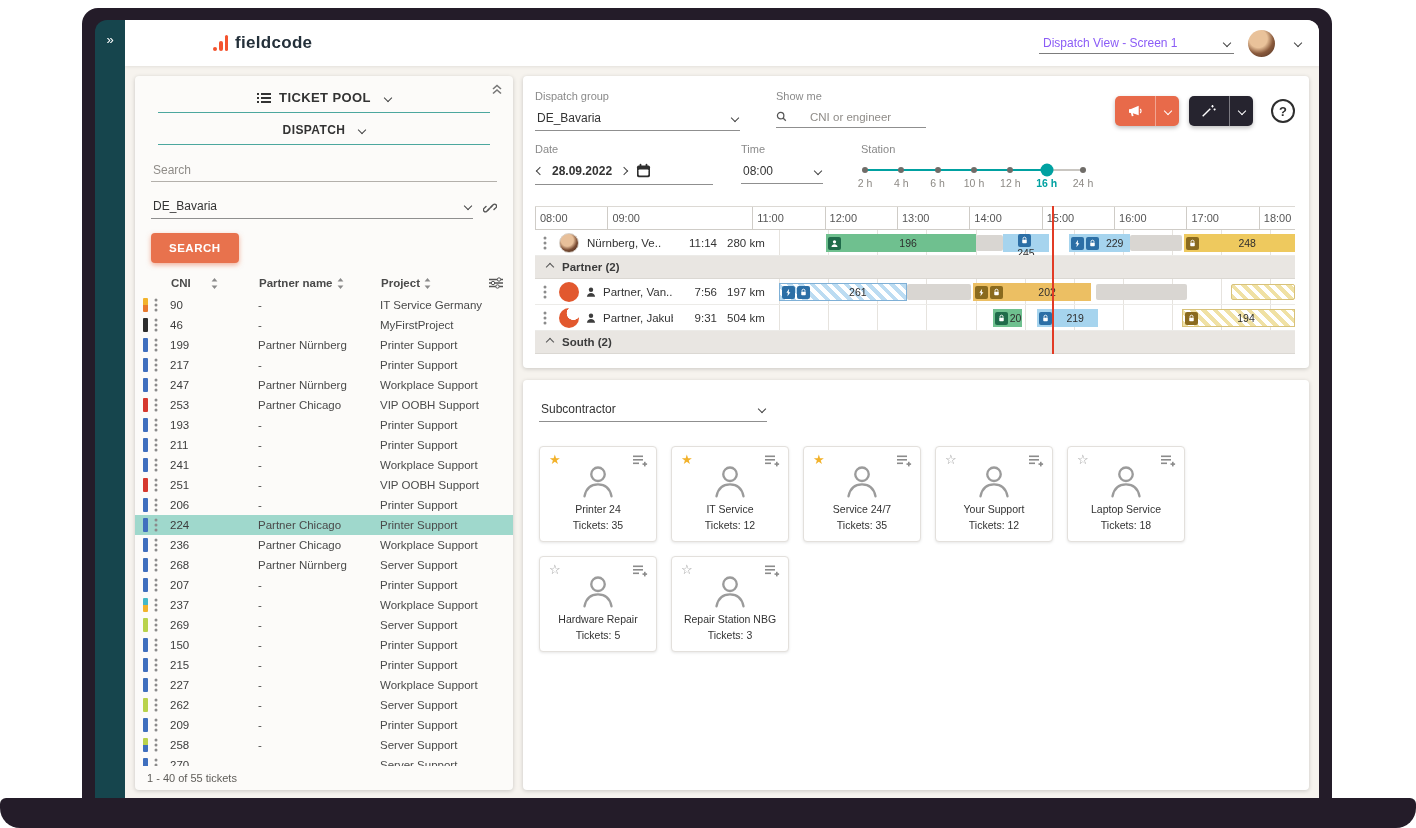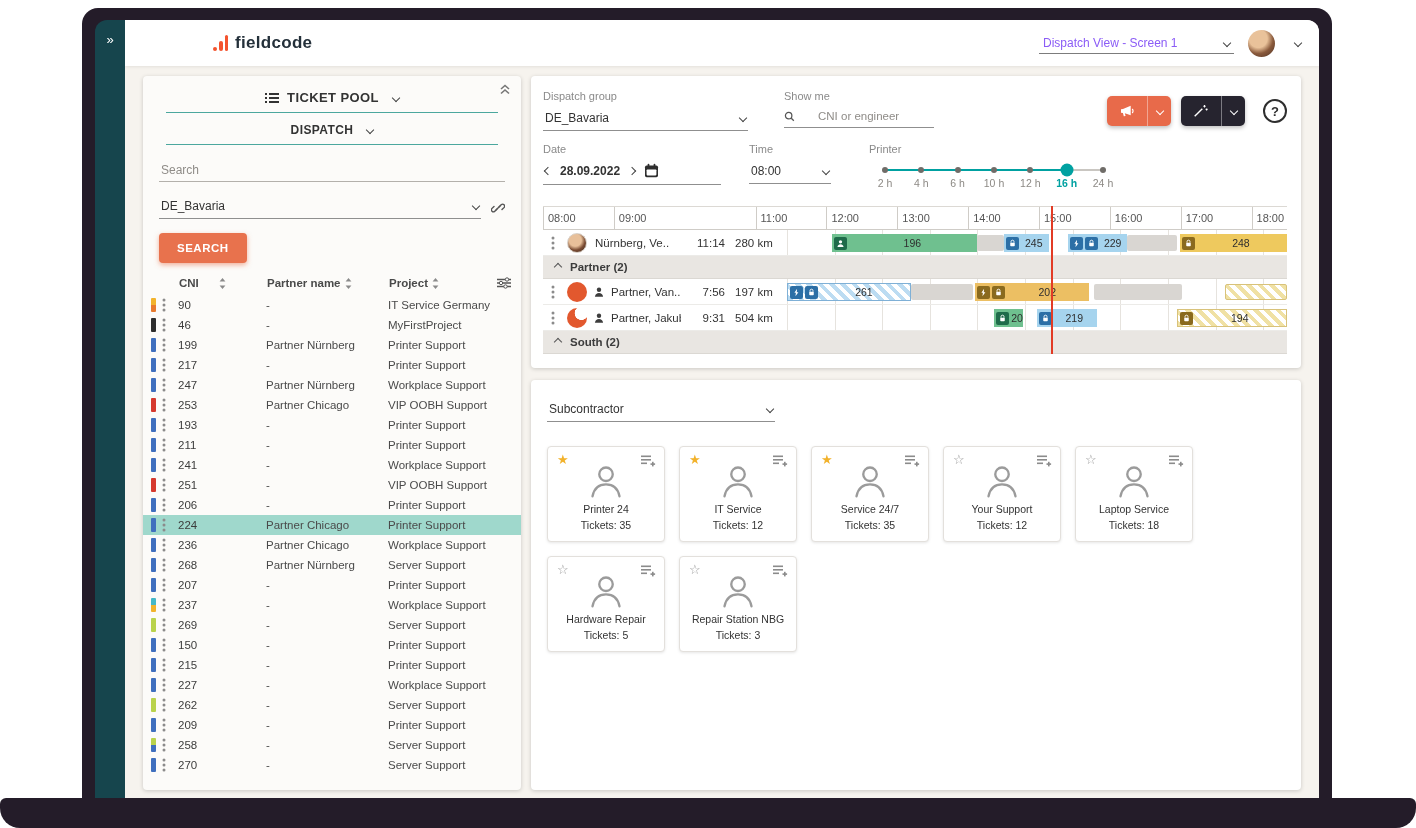--- a/index.html
+++ b/index.html
@@ -25,21 +25,21 @@
   .view-select{display:flex;align-items:center;justify-content:space-between;border-bottom:1px solid #7c7c7c;padding:3px 4px;font-size:12px;color:#8b5cf6;min-width:195px;cursor:pointer}
   .avatar{width:27px;height:27px;border-radius:50%;background:radial-gradient(circle at 38% 32%,#e9c29a 0 36%,#8a5a3c 60%,#4c2f22 100%);cursor:pointer}
 
   
   .chev{display:inline-block;width:6px;height:6px;border-right:1.6px solid #444;border-bottom:1.6px solid #444;transform:rotate(45deg);margin-left:6px}
   .chev.up{transform:rotate(225deg)}
   .chev.left{transform:rotate(135deg);margin:0}
   .chev.right{transform:rotate(-45deg);margin:0}
   .chev.white{border-color:#fff;margin:0}
 
-  .workspace{flex:1;display:flex;gap:10px;padding:10px 18px 12px;overflow:hidden}
+  .workspace{flex:1;display:flex;gap:10px;padding:10px 10px 12px;overflow:hidden}
   .panel{background:#fff;border-radius:4px;box-shadow:0 1px 4px rgba(0,0,0,.18)}
 
   
   .ticket-pool{width:378px;flex-shrink:0;display:flex;flex-direction:column;position:relative;background:#fcfbf9;padding-top:6px}
   .collapse-btn{position:absolute;top:8px;right:10px;background:none;border:none;cursor:pointer;display:flex}
   .tp-title-row,.tp-dispatch-row{display:flex;align-items:center;justify-content:center;gap:8px;cursor:pointer}
   .tp-title-row{margin-top:8px;font-size:13px;font-weight:700;color:#333;letter-spacing:.4px}
   .tp-dispatch-row{margin-top:10px;font-size:12px;font-weight:600;color:#333;letter-spacing:.4px}
   .tp-underline{margin:7px auto 0;width:88%;border-bottom:1px solid #4ba79e}
   .tp-search{margin:14px 16px 0;width:calc(100% - 32px);border:0;border-bottom:1px solid #b3b0ab;background:transparent;padding:4px 2px;font-size:12px;color:#333;outline:none}
@@ -64,38 +64,38 @@
   .tp-footer{height:24px;display:flex;align-items:center;padding-left:12px;font-size:11px;color:#5f5d59}
 
   
   .right-col{flex:1;display:flex;flex-direction:column;gap:12px;min-width:0}
   .dispatch{height:292px;padding:12px 14px 8px 12px;display:flex;flex-direction:column}
   .field label{display:block;font-size:11px;color:#8a8a8a;margin-bottom:7px}
   .uselect{display:flex;align-items:center;justify-content:space-between;border-bottom:1px solid #8f8f8f;padding:2px 2px 5px;font-size:12px;color:#333;cursor:pointer}
   .dp-row1{display:flex;align-items:flex-start;margin-top:2px}
   .dp-row1 .f-group{width:205px}
   .dp-row1 .f-show{margin-left:36px}
-  .usearch{display:flex;align-items:flex-start;gap:23px;border-bottom:1px solid #8f8f8f;padding:1px 0 4px;width:150px}
+  .usearch{display:flex;align-items:center;gap:23px;border-bottom:1px solid #8f8f8f;padding:1px 0 4px;width:150px}
   .usearch input{border:0;outline:none;background:transparent;font-size:11.5px;width:116px;color:#333}
   .usearch input::placeholder{color:#8f8c88}
   .dp-actions{margin-left:auto;display:flex;align-items:center;gap:10px;margin-top:6px}
   .split-btn{display:flex;align-items:stretch;height:30px;border-radius:5px;overflow:hidden;cursor:pointer;box-shadow:0 2px 4px rgba(0,0,0,.25)}
   .split-btn .main{width:40px;display:flex;align-items:center;justify-content:center}
   .split-btn .arrow{width:24px;display:flex;align-items:center;justify-content:center;border-left:1px solid rgba(255,255,255,.4)}
   .split-btn.orange{background:#e86a4a}
   .split-btn.dark{background:#26242f}
   .help{width:24px;height:24px;border-radius:50%;border:2px solid #2e2e2e;display:flex;align-items:center;justify-content:center;font-weight:700;font-size:13px;color:#2e2e2e;cursor:pointer;margin-left:8px}
 
   .dp-row2{display:flex;align-items:flex-start;margin-top:12px}
   .f-date{width:178px}
   .date-ctrl{display:flex;align-items:center;gap:9px;border-bottom:1px solid #8f8f8f;padding:1px 2px 6px;cursor:pointer}
   .date-val{font-size:12px;font-weight:700;color:#333}
   .f-time{margin-left:28px;width:82px}
   .f-duration{margin-left:38px;width:252px}
-  .slider{position:relative;width:218px;height:34px;margin-left:16px;margin-top:4px}
+  .slider{position:relative;width:218px;height:34px;margin-left:4px;margin-top:4px}
   .slider .track{position:absolute;top:7px;left:0;right:0;height:2px;background:#c9c6c1}
   .slider .track-active{position:absolute;top:7px;left:0;height:2px;background:#00a1a1}
   .slider .dot{position:absolute;top:8px;width:6px;height:6px;border-radius:50%;background:#6f6c68;transform:translate(-50%,-50%);cursor:pointer}
   .slider .dot.sel{width:13px;height:13px;background:#00a1a1}
   .slider .dlabel{position:absolute;top:15px;transform:translateX(-50%);font-size:10.5px;color:#8c8984;white-space:nowrap;cursor:pointer}
   .slider .dlabel.sel{color:#00a1a1;font-weight:700}
 
   
   .timeline{margin-top:10px;position:relative}
   .tl-row{display:flex;height:26px;border-bottom:1px solid #ecebe8;background:#fff}
@@ -549,20 +549,21 @@
                   <circle cx="2" cy="2" r="1.5"></circle>
                   <circle cx="2" cy="7" r="1.5"></circle>
                   <circle cx="2" cy="12" r="1.5"></circle>
                 </svg>
               </span>
               <span class="c-cni">270</span>
               <span class="c-partner">-</span>
               <span class="c-project">Server Support</span>
             </div>
           </div>
+        <div class="tp-footer">1 - 40 of 55 tickets</div>
       </aside>
 
       <div class="right-col">
 
         <section class="panel dispatch">
           <div class="dp-row1">
             <div class="field f-group">
               <label>Dispatch group</label>
               <div class="uselect">
                 <span>DE_Bavaria</span>
@@ -622,21 +623,21 @@
               </div>
             </div>
             <div class="field f-time">
               <label>Time</label>
               <div class="uselect">
                 <span>08:00</span>
                 <span class="chev"></span>
               </div>
             </div>
             <div class="field f-duration">
-              <label>Printer</label>
+              <label>Station</label>
               <div class="slider" id="duration-slider">
                   <div class="track"></div>
                   <div class="track-active" style="width: 83.3333%;"></div>
                   <span class="dot" style="left: 0%;"></span>
                   <span class="dlabel" style="left: 0%;">2 h</span>
                   <span class="dot" style="left: 16.6667%;"></span>
                   <span class="dlabel" style="left: 16.6667%;">4 h</span>
                   <span class="dot" style="left: 33.3333%;"></span>
                   <span class="dlabel" style="left: 33.3333%;">6 h</span>
                   <span class="dot" style="left: 50%;"></span>
@@ -686,21 +687,21 @@
                     <div class="bar" style="left: 9.04762%; width: 29.0476%; background: rgb(111, 192, 143);">
                       <span class="bicon" style="background: rgb(31, 107, 74);">
                         <svg viewBox="0 0 12 12">
                           <circle cx="6" cy="3.8" r="2.2" fill="#fff"></circle>
                           <path d="M1.9 10.8c.4-2.4 2-3.7 4.1-3.7s3.7 1.3 4.1 3.7z" fill="#fff"></path>
                         </svg>
                       </span>
                       <span class="blabel">196</span>
                     </div>
                     <div class="bar grey" style="left: 38.0952%; width: 5.2381%; background: rgb(217, 214, 210);"></div>
-                    <div class="bar" style="left: 43.3333%; width: 9.04762%; background: rgb(166, 212, 238);">
+                    <div class="bar" style="left: 43.3333%; width: 9.04762%; background: rgb(166, 212, 238); flex-direction: column;">
                       <span class="bicon" style="background: rgb(44, 111, 166);">
                         <svg viewBox="0 0 12 12">
                           <path d="M4 5V3.6a2 2 0 0 1 4 0V5" fill="none" stroke="#fff" stroke-width="1.2"></path>
                           <rect x="3" y="5" width="6" height="4.6" rx="1" fill="#fff"></rect>
                         </svg>
                       </span>
                       <span class="blabel">245</span>
                     </div>
                     <div class="bar" style="left: 56.1905%; width: 11.9048%; background: rgb(166, 212, 238);">
                       <span class="bicon" style="background: rgb(44, 111, 166);">

